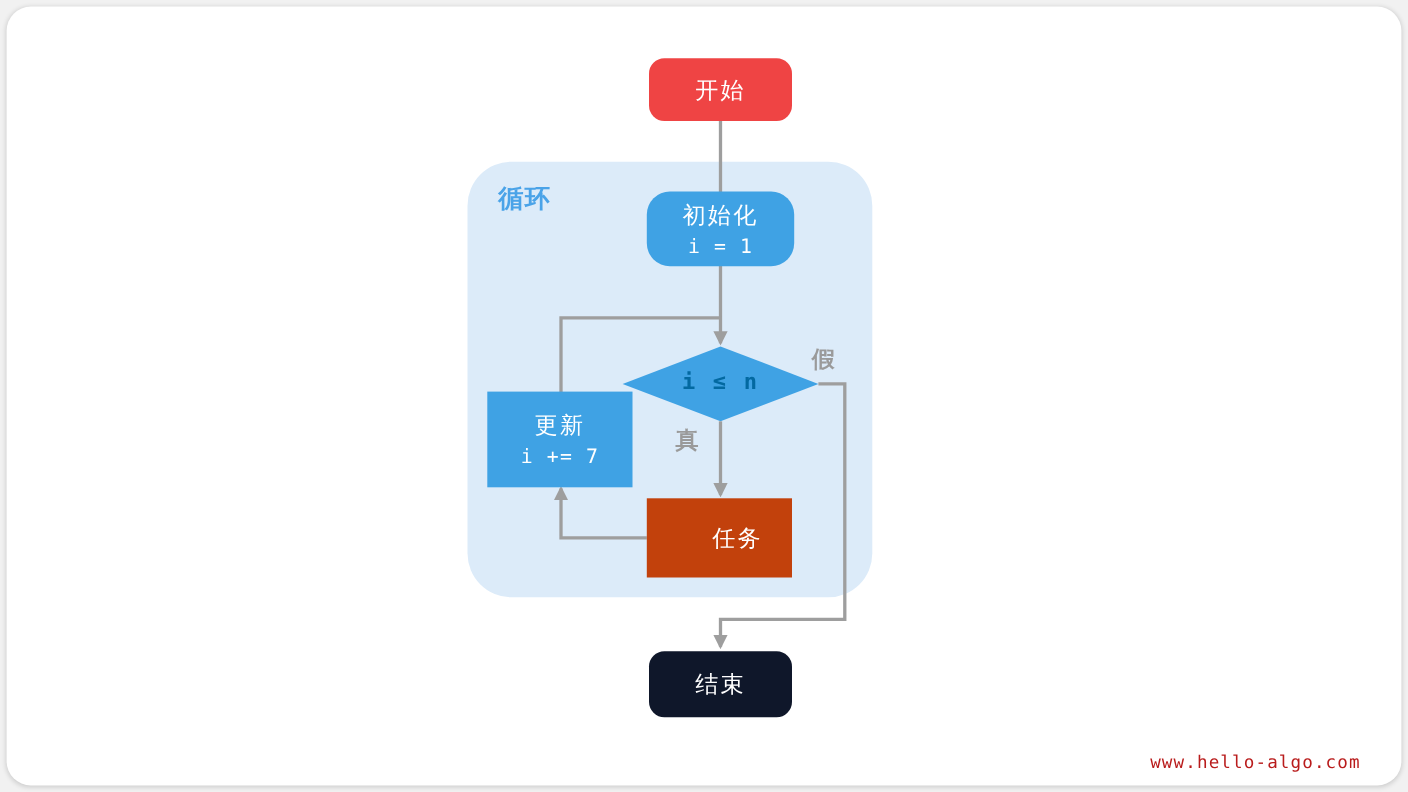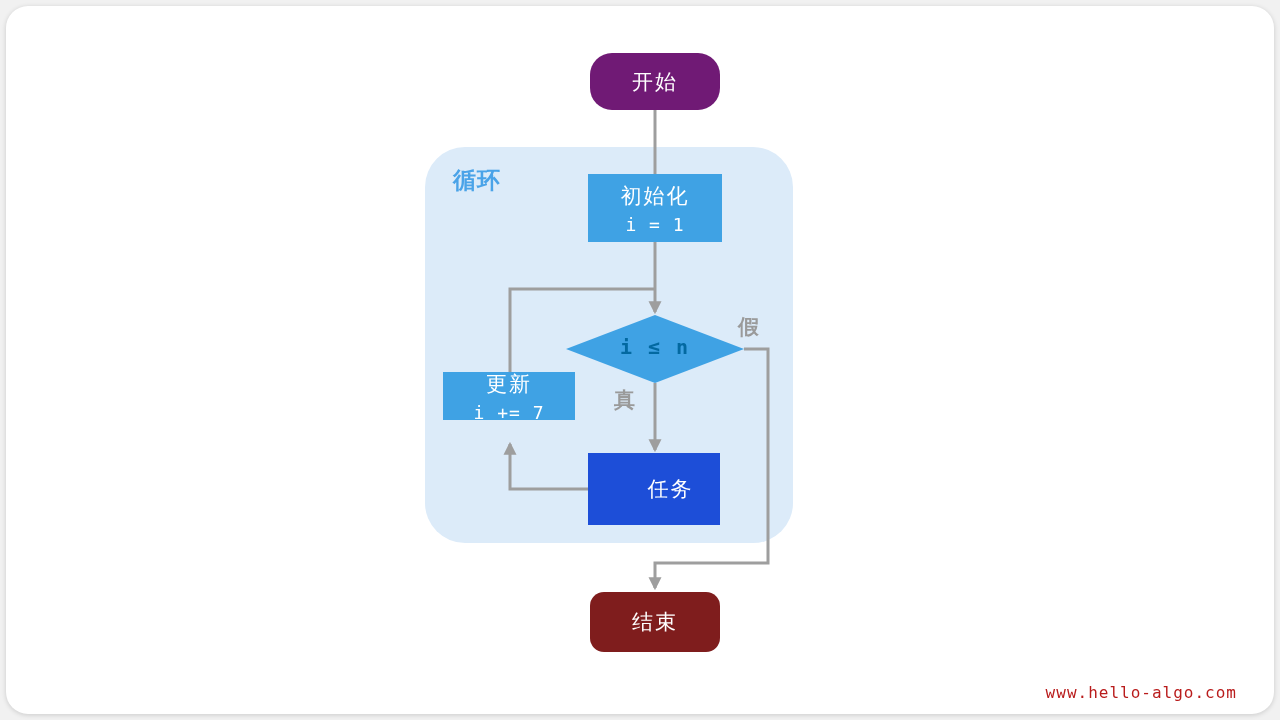--- a/index.html
+++ b/index.html
@@ -38,22 +38,22 @@
     color:#ffffff;
     z-index:3;
   }
   .node .cn { font-size:21px; letter-spacing:2px; }
   .node .code {
     font-family:"DejaVu Sans Mono", monospace;
     font-size:18px; font-weight:normal;
     margin-top:4px; letter-spacing:1px;
   }
   .start-node { left:590px; top:53px;  width:130px; height:57px; border-radius:14px; }
-  .init-node  { left:588px; top:174px; width:134px; height:68px; }
-  .update-node{ left:443px; top:372px; width:132px; height:48px; }
+  .init-node  { left:588px; top:174px; width:134px; height:68px;border-radius:21px; }
+  .update-node{ left:443px; top:356px; width:132px; height:87px; }
   .task-node  { left:588px; top:453px; width:132px; height:72px; }
   .end-node   { left:590px; top:592px; width:130px; height:60px; border-radius:14px; }
   .cond-text {
     position:absolute;
     left:575px; top:335px; width:160px;
     text-align:center;
     color:#0369a1;
     font-family:"DejaVu Sans Mono", monospace;
     font-size:20px; font-weight:bold; letter-spacing:2px;
     z-index:3;
@@ -93,41 +93,41 @@
     </marker>
   </defs>
   <path class="wire" d="M655,110 L655,312" marker-end="url(#arrow)" style="stroke: rgb(158, 158, 158);"></path>
   <path class="wire" d="M510,372 L510,289 L656,289" style="stroke: rgb(158, 158, 158);"></path>
   <path class="wire" d="M655,383 L655,450" marker-end="url(#arrow)" style="stroke: rgb(158, 158, 158);"></path>
   <path class="wire" d="M588,489 L510,489 L510,444" marker-end="url(#arrow)" style="stroke: rgb(158, 158, 158);"></path>
   <path class="wire" d="M744,349 L768,349 L768,563 L655,563 L655,588" marker-end="url(#arrow)" style="stroke: rgb(158, 158, 158);"></path>
   <polygon points="655,315 744,349 655,383 566,349" style="fill: rgb(63, 162, 228);"></polygon>
 </svg>
 
-<div class="node start-node" style="background: #701a75; border-radius: 22px;">
+<div class="node start-node" style="background: #ef4444;">
   <span class="cn">开始</span>
 </div>
 
 <div class="node init-node" style="background: rgb(63, 162, 228);">
   <span class="cn">初始化</span>
   <span class="code">i = 1</span>
 </div>
 
 <div class="cond-text">i ≤ n</div>
 
 <div class="node update-node" style="background: rgb(63, 162, 228);">
   <span class="cn">更新</span>
   <span class="code">i += 7</span>
 </div>
 
-<div class="node task-node" style="background: #1d4ed8; padding-left: 33px;">
+<div class="node task-node" style="background: #c2410c; padding-left: 33px;">
   <span class="cn">任务</span>
 </div>
 
-<div class="node end-node" style="background: #7f1d1d; font-family: Liberation Serif, serif;">
+<div class="node end-node" style="background: #0f172a; font-family: Liberation Serif, serif;">
   <span class="cn">结束</span>
 </div>
 
 <span class="edge-label true-label" style="color: rgb(154, 154, 154);">真</span>
 
 <span class="edge-label false-label" style="color: rgb(154, 154, 154);">假</span>
 
 <div class="watermark">www.hello-algo.com</div>
 
 </body></html>

